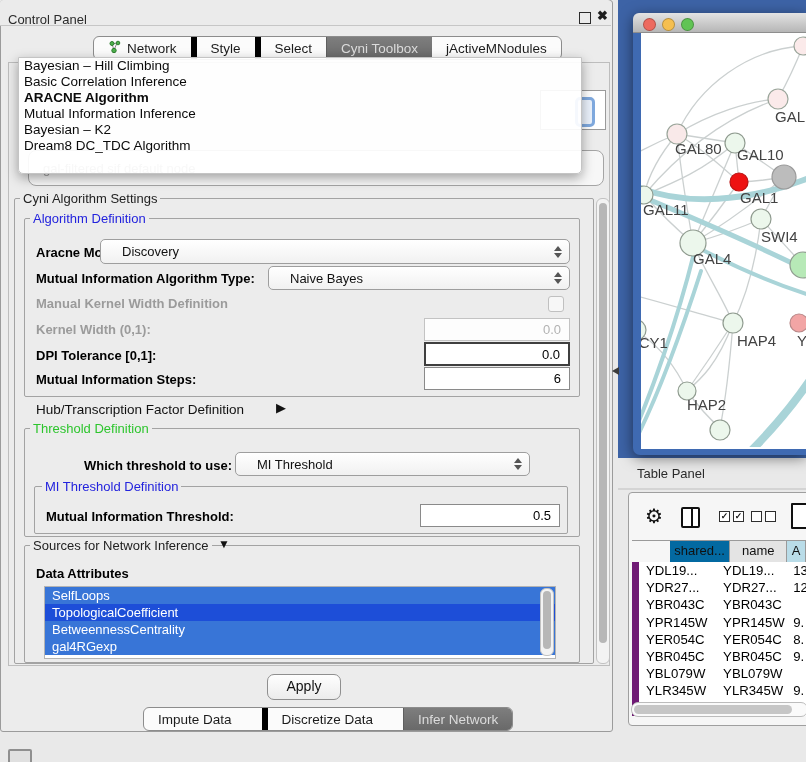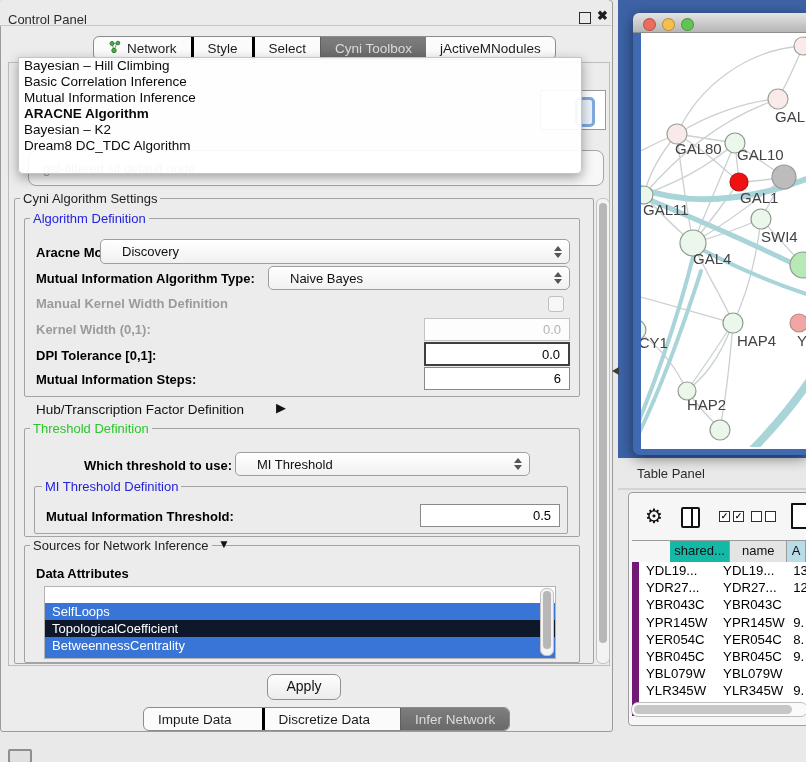--- a/index.html
+++ b/index.html
@@ -7,21 +7,21 @@
         font-family:"Liberation Sans",sans-serif;font-size:13px;color:#222;background:#e9e9e9;}
   .abs{position:absolute;}
   
   .cp{left:0;top:6;width:611px;height:730px;background:#ececec;border:1px solid #9b9b9b;border-radius:3px;}
   .cp-titlebar{left:0;top:6;width:611px;height:25px;background:#ebebeb;border-bottom:1px solid #c6c6c6;border-radius:3px 3px 0 0;}
   .cp-title{left:8px;top:12px;font-size:13px;color:#2b2b2b;}
   .float-box{left:579px;top:12px;width:10px;height:10px;border:1.5px solid #2b2b2b;background:transparent;}
   .close-x{left:597px;top:8px;font-size:13px;font-weight:bold;color:#1d1d1d;}
   
   .tabbar{display:flex;align-items:stretch;background:#fbfbfb;border:1px solid #8c8c8c;border-radius:6px;overflow:hidden;height:22px;}
-  .tabbar .seg{display:flex;align-items:center;padding:0 14px;font-size:13.5px;color:#1c1c1c;white-space:nowrap;border-left:3px solid #000000;}
+  .tabbar .seg{display:flex;align-items:center;padding:0 14px;font-size:13.5px;color:#1c1c1c;white-space:nowrap;border-left:6px solid #000000;}
   .tabbar .seg:first-child{border-left:none;}
   .tabbar .seg.sel{background:linear-gradient(#7e7e7e,#696969);color:#dcdcdc;border-left:1px solid #5f5f5f;}
   .tabbar .seg.sel + .seg{border-left:none;}
   .net-glyph{margin-right:6px;}
   
   .ghost-label{left:30px;top:80px;color:#a9a9a9;font-size:13px;}
   .ghost-combo{left:28px;top:150px;width:576px;height:36px;border:1px solid #a5a5a5;border-radius:8px;background:#f7f7f7;color:#9d9d9d;font-size:13px;line-height:36px;padding-left:14px;box-sizing:border-box;}
   .ghost-focus{left:540px;top:90px;width:64px;height:38px;border:1px solid #9a9a9a;background:#fff;}
   .ghost-blue{position:absolute;right:10px;top:6px;width:14px;height:24px;border:3px solid #7fa9de;border-radius:5px;background:#eaf1fb;}
   
@@ -113,22 +113,22 @@
   <div class="abs ghost-label">Inference Algorithm</div>
   <div class="abs ghost-combo"><span>gal-filtered sif default node</span></div>
   <div class="abs ghost-focus">
       <div class="ghost-blue"></div>
     </div>
 
   <div class="abs popup">
     <div id="popupItems">
         <div class="popup-item">Bayesian – Hill Climbing</div>
         <div class="popup-item">Basic Correlation Inference</div>
+        <div class="popup-item bold">ARACNE Algorithm</div>
         <div class="popup-item">Mutual Information Inference</div>
-        <div class="popup-item bold">ARACNE Algorithm</div>
         <div class="popup-item">Bayesian – K2</div>
         <div class="popup-item">Dream8 DC_TDC Algorithm</div>
       </div>
   </div>
 
   <div class="abs" style="left:8px;top:62px;width:600px;height:602px;border:1px solid #bdbdbd;"></div>
 
   <div class="abs gbox" style="left:14px;top:198px;width:578px;height:464px;"></div>
   <span class="gtitle" style="left:20px;top:191px;">Cyni Algorithm Settings</span>
 
@@ -188,23 +188,23 @@
   <span class="gtitle t-blue" style="left:42px;top:479px;">MI Threshold Definition</span>
   <span class="abs lbl" style="left:46px;top:509px;">Mutual Information Threshold:</span>
   <div class="abs tfield" style="left:420px;top:504px;width:140px;height:23px;">0.5</div>
 
   <div class="abs gbox" style="left:24px;top:545px;width:554px;height:116px;"></div>
   <span class="gtitle" style="left:30px;top:538px;">Sources for Network Inference</span>
   <span class="abs" style="left:218px;top:537px;font-size:12px;color:#111;">▼</span>
   <span class="abs lbl" style="left:36px;top:566px;">Data Attributes</span>
 
   <div class="abs attr-list" style="left:44px;top:586px;width:510px;height:71px;">
-    <div id="attrItems" style="padding-top:16px;">
+    <div id="attrItems" style="padding-top:0;">
         <div class="attr-item" style="background: rgb(56, 117, 215);">SelfLoops</div>
-        <div class="attr-item" style="background: #0f172a;">TopologicalCoefficient</div>
+        <div class="attr-item" style="background: #1d4ed8;">TopologicalCoefficient</div>
         <div class="attr-item" style="background: rgb(56, 117, 215);">BetweennessCentrality</div>
         <div class="attr-item" style="background: rgb(56, 117, 215);">gal4RGexp</div>
       </div>
   </div>
   <div class="abs scroll-v" style="left:540px;top:588px;width:12px;height:66px;">
     <div class="thumb" style="left:1.5px;top:2px;width:8px;height:58px;"></div>
   </div>
 
   <div class="abs btn" style="left:267px;top:674px;width:72px;height:24px;">Apply</div>
 
@@ -300,21 +300,21 @@
 
   <span class="abs gear">⚙</span>
   <span class="abs colicon"></span>
   <span class="cb" style="left:719px;top:511px;">✓</span>
   <span class="cb" style="left:733px;top:511px;">✓</span>
   <span class="cb" style="left:751px;top:511px;"></span>
   <span class="cb" style="left:765px;top:511px;"></span>
   <span class="abs docicon"></span>
 
   <div class="abs th-row" id="tblHead">
-      <div class="th" style="width: 78px; background: #14b8a6; margin-left: 38px;">shared...</div>
+      <div class="th" style="width: 78px; background: #0369a1; margin-left: 38px;">shared...</div>
       <div class="th" style="width: 74px; background: rgb(228, 228, 228);">name</div>
       <div class="th" style="width: 24px; background: rgb(185, 220, 232);">A</div>
     </div>
   <div class="abs tbl-rows" id="tblRows">
       <div class="trow">
         <div class="td" style="width: 78px; padding-left: 7px;">YDL19...</div>
         <div class="td" style="width: 74px; padding-left: 7px;">YDL19...</div>
         <div class="td" style="width: 24px; padding-left: 4px;">13</div>
       </div>
       <div class="trow">

